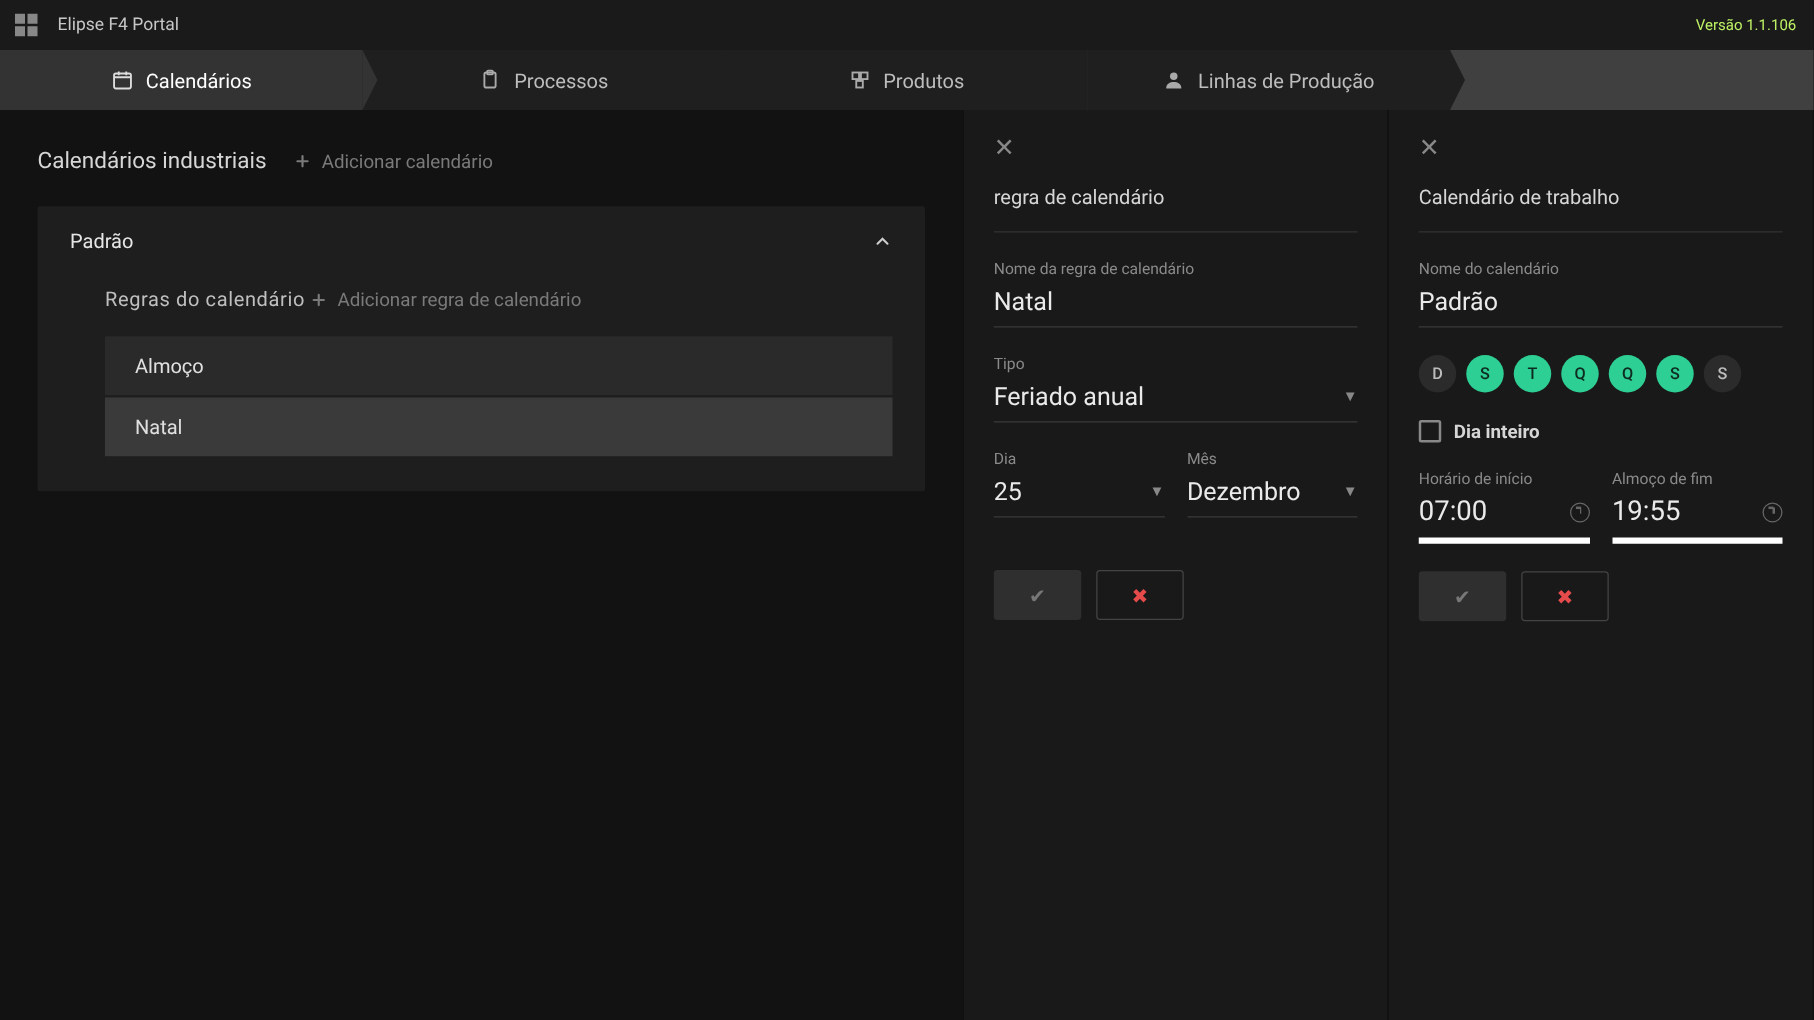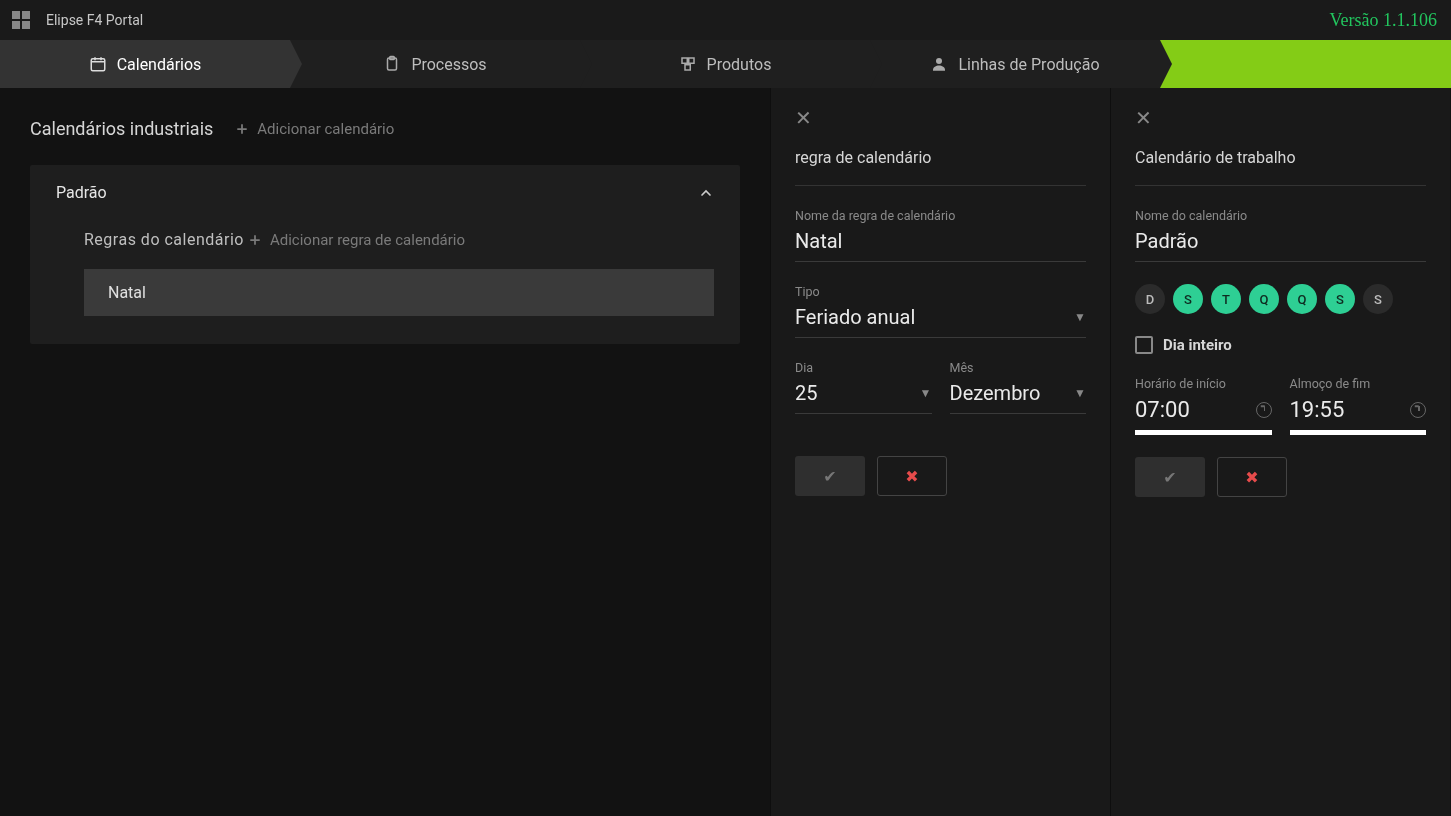--- a/index.html
+++ b/index.html
@@ -26,28 +26,27 @@
     display: grid;
     grid-template-columns: 1fr 1fr;
     grid-template-rows: 1fr 1fr;
     gap: 2px;
     margin-right: 16px;
   }
   .topbar .menu-icon div { background: #888; }
   .topbar .version {
     position: absolute;
     right: 14px;
-    color: #22c55e;
-    font-size: 18px;
-    font-family: Liberation Serif, serif;
+    color: #bef264;
+    font-size: 12px;
   }
   .tabs {
     display: flex;
     height: 48px;
-    background: #84cc16;
+    background: #404040;
   }
   .tab {
     flex: 0 0 290px;
     display: flex;
     align-items: center;
     justify-content: center;
     font-size: 16px;
     color: #bdbdbd;
     position: relative;
     background: #1f1f1f;
@@ -346,20 +345,21 @@
           <span class="add-link">
             <span>
               <svg width="14" height="14" viewBox="0 0 24 24">
                   <path d="M12 5v14M5 12h14" stroke="#7a7a7a" stroke-width="3" stroke-linecap="round"></path>
                 </svg>
             </span>
             <span>Adicionar regra de calendário</span>
           </span>
         </div>
         <ul class="rule-list">
+          <li class="rule-item">Almoço</li>
           <li class="rule-item selected">Natal</li>
         </ul>
       </div>
     </div>
   </div>
 
   <div class="side-panel">
     <span class="close-x">✕</span>
     <div class="panel-title">regra de calendário</div>
 

